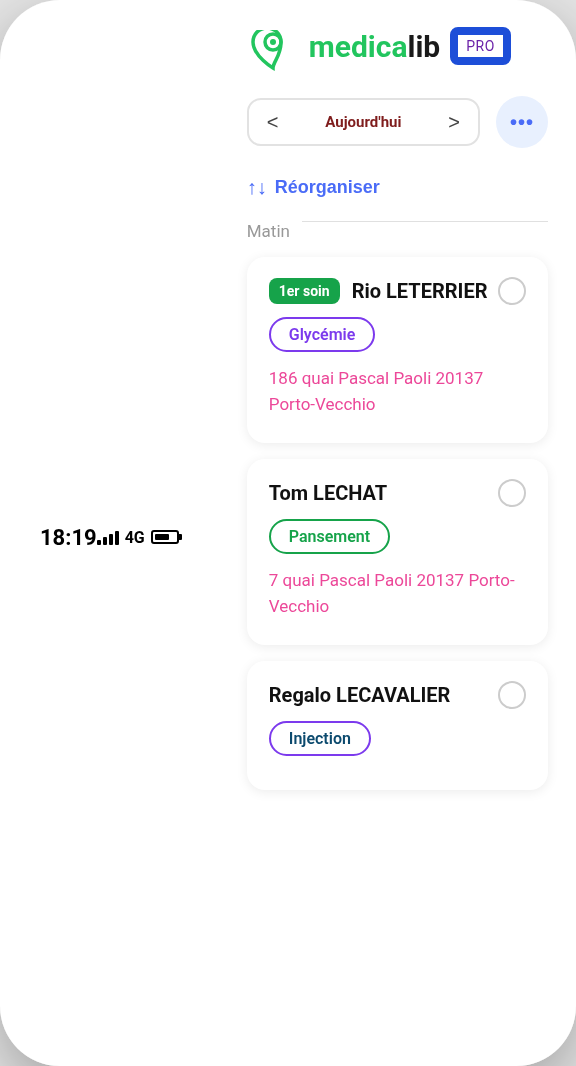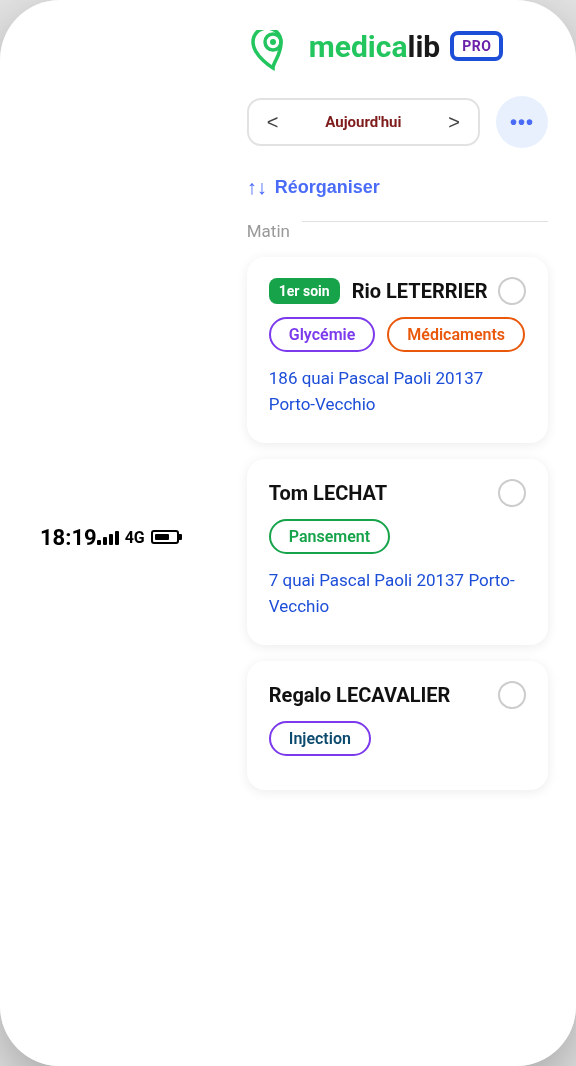--- a/index.html
+++ b/index.html
@@ -136,25 +136,25 @@
       font-size: 30px;
       font-weight: 700;
       color: #1a1a1a;
     }
 
     .logo-text span {
       color: #22c55e;
     }
 
     .pro-badge {
-      border: 4px solid #1d4ed8;
+      border: 8px solid #1d4ed8;
       border-radius: 8px;
       padding: 3px 8px;
       font-size: 14px;
-      font-weight: 700;
+      font-weight: 400;
       color: #6b21a8;
       letter-spacing: 0.5px;
     }
 
     .nav-row {
       display: flex;
       align-items: center;
       gap: 16px;
       margin-bottom: 28px;
     }
@@ -317,21 +317,21 @@
     }
 
     .tag-violet {
       color: #0c4a6e;
       border-color: #7c3aed;
       background: #fff;
     }
 
     .patient-address {
       font-size: 17px;
-      color: #1d4ed8;
+      color: #ec4899;
       line-height: 1.5;
       margin-bottom: 6px;
     }
 
     .patient-detail {
       font-size: 16px;
       color: #555;
     }
   </style>
 </head>
@@ -396,21 +396,20 @@
     <div class="patient-card">
       <div class="patient-header">
         <div class="patient-name-row">
           <span class="first-soin-badge">1er soin</span>
           <span class="patient-name">Rio LETERRIER</span>
         </div>
         <div class="radio-circle"></div>
       </div>
       <div class="tags-row">
         <span class="tag tag-purple">Glycémie</span>
-        <span class="tag tag-orange">Médicaments</span>
       </div>
       <div class="patient-address">186 quai Pascal Paoli 20137 Porto-Vecchio</div>
     </div>
 
     <div class="patient-card">
       <div class="patient-header">
         <div class="patient-name-row">
           <span class="patient-name">Tom LECHAT</span>
         </div>
         <div class="radio-circle"></div>

